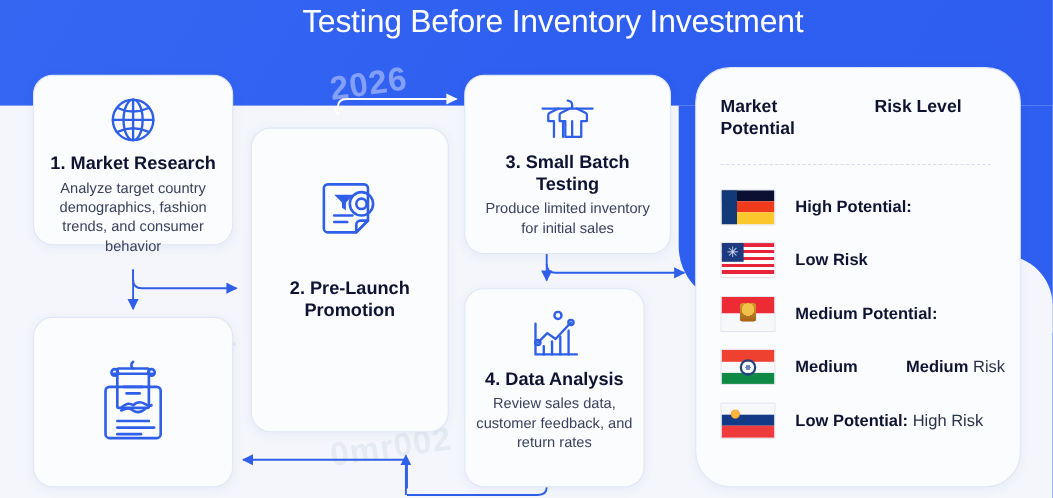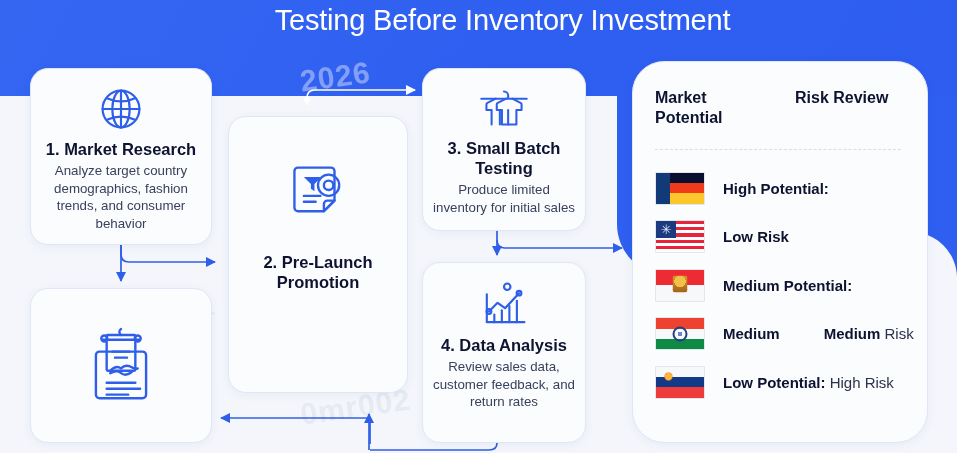--- a/index.html
+++ b/index.html
@@ -39,23 +39,23 @@
 
   
   .card{
     position:absolute;background:#fbfcfe;border:1px solid #dfe6f6;
     border-radius:18px;box-shadow:0 2px 10px rgba(40,70,150,0.06);
     box-sizing:border-box;text-align:center;
   }
   .card-title{color:#0d1330;font-weight:700;font-size:16.5px;line-height:1.22;}
   .card-body{color:#39415c;font-size:13.3px;line-height:1.32;margin-top:3px;}
 
-  #card1{left:30px;top:68px;width:182px;height:177px;padding:14px 10px 0;}
+  #card1{left:30px;top:68px;width:182px;height:155px;padding:14px 10px 0;}
   #card2{left:228px;top:116px;width:180px;height:277px;padding:18px 12px 0;}
-  #card3{left:422px;top:68px;width:164px;height:163px;padding:14px 10px 0;}
+  #card3{left:422px;top:68px;width:188px;height:163px;padding:14px 10px 0;}
   #card4{left:422px;top:262px;width:164px;height:181px;padding:16px 10px 0;}
   #card5{left:30px;top:288px;width:182px;height:155px;display:flex;align-items:center;justify-content:center;}
 
   .icon-wrap{display:flex;justify-content:center;align-items:center;}
   .blue-ic{stroke:#2f5fe8;fill:none;stroke-width:2;stroke-linecap:round;stroke-linejoin:round;}
 
   
   #panel{
     position:absolute;left:632px;top:61px;width:296px;height:382px;
     background:#fbfcfe;border:1px solid #dfe6f6;border-radius:32px;
@@ -259,21 +259,21 @@
       </svg>
     </div>
   </div>
 
   <div id="panel">
     <div class="panel-head">
       <div class="ph-left">
         <div>Market</div>
         <div>Potential</div>
       </div>
-      <div class="ph-right">Risk Review</div>
+      <div class="ph-right">Risk Level</div>
     </div>
 
     <div class="divider"></div>
 
     <div class="rows">
 
       <div class="prow">
         <div class="flag f-de">
           <div class="s1"></div>
             <div class="s2"></div>

